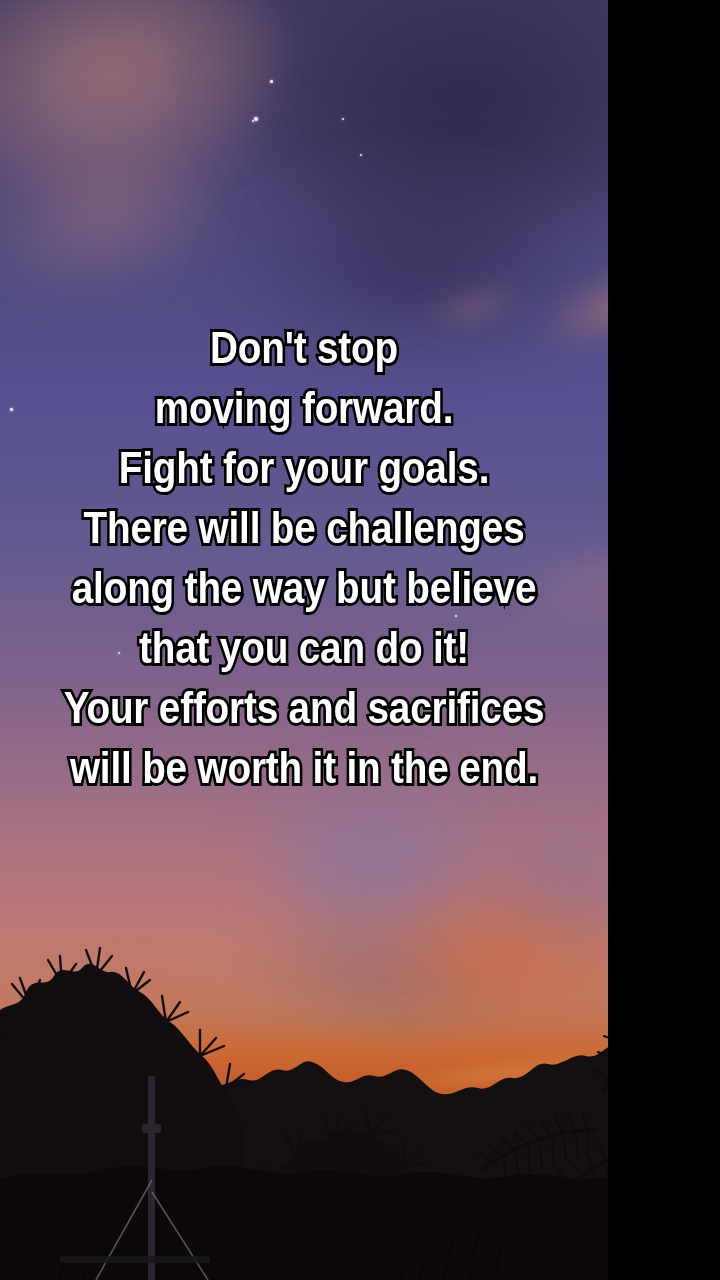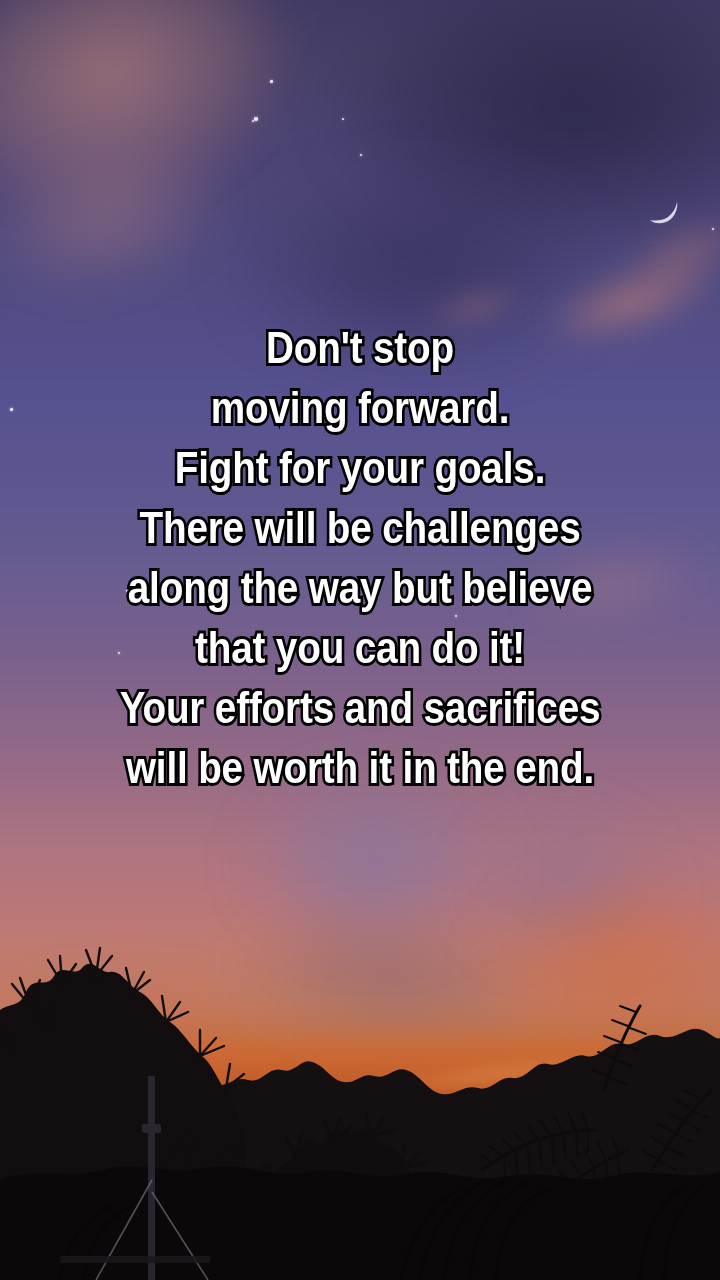--- a/index.html
+++ b/index.html
@@ -4,21 +4,21 @@
 <style>
   * { margin:0; padding:0; box-sizing:border-box; }
   html,body{ background:#000; }
   body{
     width:720px; height:1280px;
     font-family:"Liberation Sans", sans-serif;
     overflow:hidden;
   }
   #wallpaper{
     position:relative;
-    width:720px; height:1280px;
+    width:608px; height:1280px;
     overflow:hidden;
     background:#2f2a4d;
   }
 
   
   .sky-base{
     position:absolute; inset:0;
     background:linear-gradient(
       to bottom,
       #413a63 0px,

